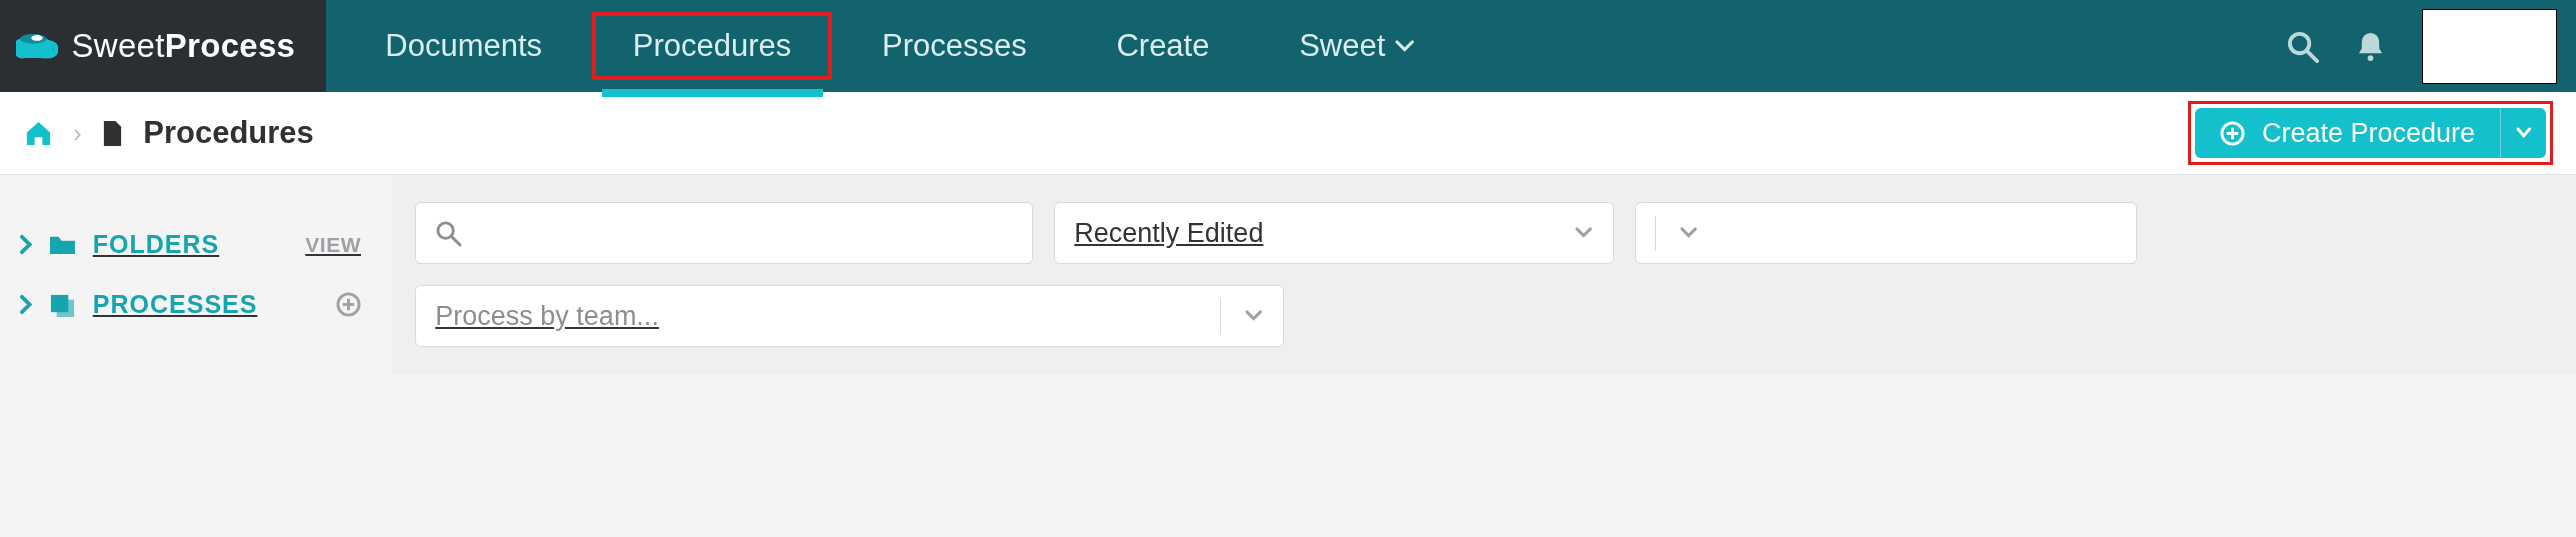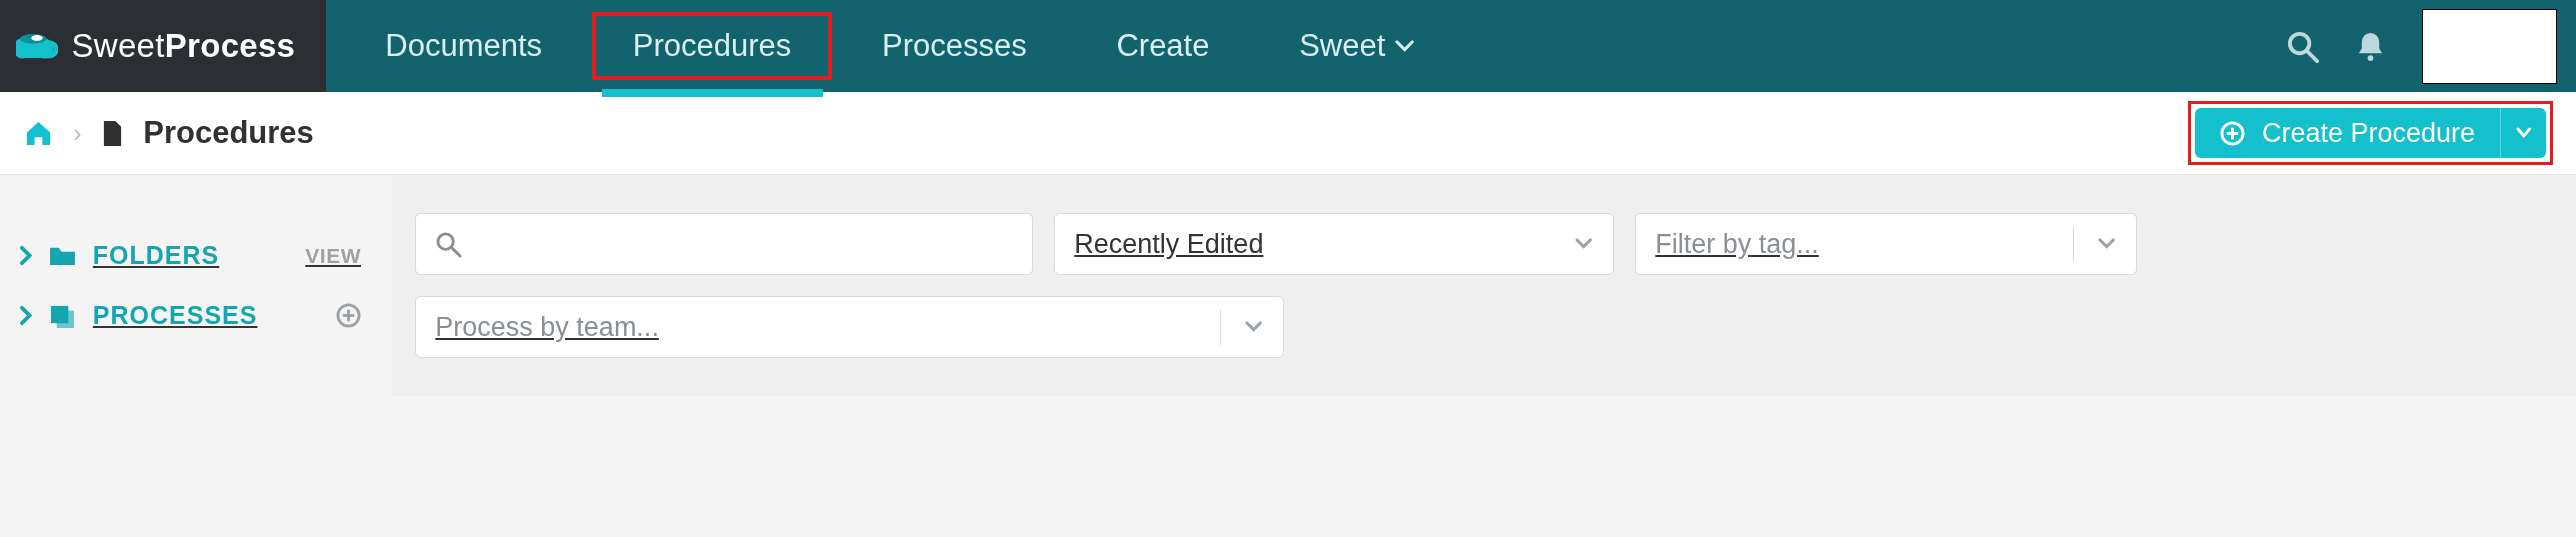--- a/index.html
+++ b/index.html
@@ -162,21 +162,21 @@
   .side-row .action {
     color: #9ea2a6;
     font-size: 21px;
     font-weight: 600;
     letter-spacing: 0.5px;
     margin-left: 20px;
   }
 
   .content {
     flex: 1;
-    padding: 38px 23px;
+    padding: 27px 23px;
     background: #efefef;
     display: flex;
     flex-direction: column;
     gap: 21px;
   }
   .filter-row {
     display: flex;
     gap: 21px;
   }
   .field {
@@ -355,21 +355,20 @@
       </div>
       <div class="field sort">
         <span class="ph">Recently Edited</span>
         <span class="chev-down">
           <svg width="19.3" height="13.5" viewBox="0 0 20 14">
               <path d="M3 3 l7 7 l7 -7" fill="none" stroke="#9aa1a7" stroke-width="3" stroke-linecap="round"></path>
             </svg>
         </span>
       </div>
       <div class="field tag">
-        <span class="ph">Filter by tag...</span>
         <span class="field-chevron-sep"></span>
         <span class="chev-down">
           <svg width="19.3" height="13.5" viewBox="0 0 20 14">
               <path d="M3 3 l7 7 l7 -7" fill="none" stroke="#9aa1a7" stroke-width="3" stroke-linecap="round"></path>
             </svg>
         </span>
       </div>
     </div>
 
     <div class="filter-row">

